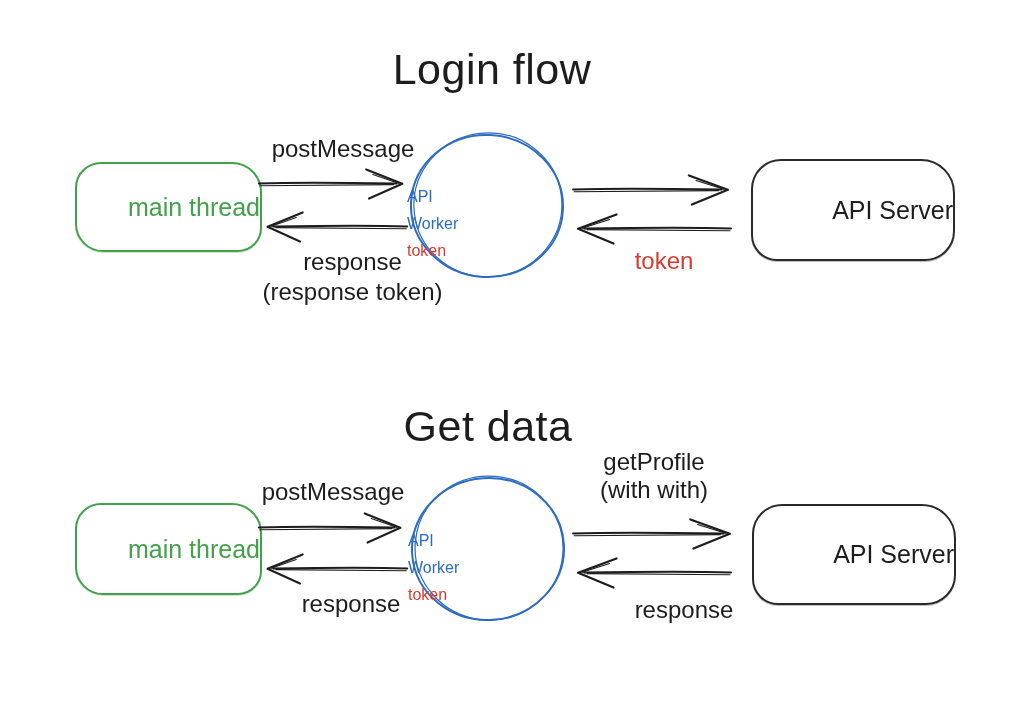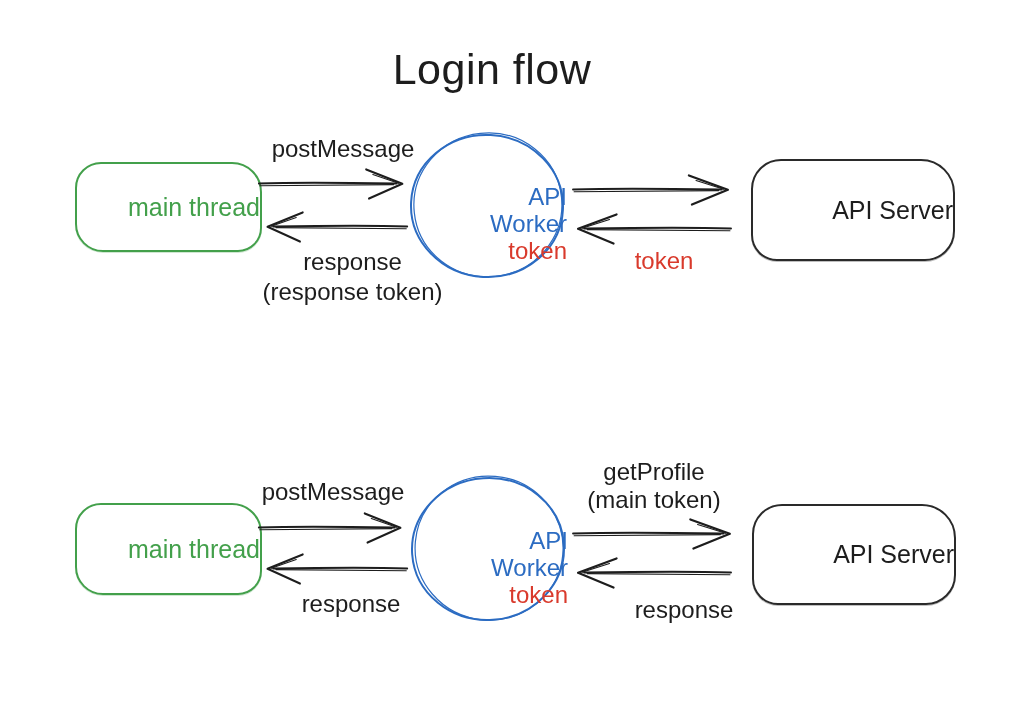--- a/index.html
+++ b/index.html
@@ -29,21 +29,21 @@
     border-radius:30px 34px 30px 26px;
     box-shadow:0 1px 0 0 rgba(0,0,0,.25);
   }
   .label-text{font-size:25px; color:var(--ink); white-space:nowrap;}
   .green-text{color:var(--green);}
   .blue-text{color:var(--blue);}
   .red-text{color:var(--red);}
   .circle-sketch{position:absolute; overflow:visible;}
   .circle-sketch ellipse{fill:none; stroke:var(--blue);}
   .worker-text{
-    position:absolute; text-align:right; font-size:24px; line-height:27px;
+    position:absolute; text-align:left; font-size:16px; line-height:27px;
   }
   .arrow{position:absolute; overflow:visible;}
   .arrow path{fill:none; stroke:var(--ink); stroke-linecap:round; stroke-linejoin:round;}
   .arrow.flip{transform:scaleX(-1);}
   .lbl{
     position:absolute; text-align:center; font-size:24px; line-height:30px;
     color:var(--ink); white-space:nowrap;
   }
 </style>
 </head>
@@ -101,20 +101,21 @@
     <div class="lbl" style="left:243px;top:134px;width:200px">postMessage</div>
     <div class="lbl" style="left:245px;top:247px;width:215px">
       <div>response</div>
       <div>(response token)</div>
     </div>
     <div class="lbl" style="left:604px;top:246px;width:120px;color:#d93a2c">token</div>
   </section>
 
   <section class="layer">
 
+    <div class="title" style="left:338px;top:402px;width:300px">Get data</div>
 
     <div class="box green-box" style="left:75px;top:503px;width:183px;height:88px">
       <span class="label-text green-text">main thread</span>
     </div>
 
     <svg class="circle-sketch" style="left:408px;top:474px" width="160" height="150" viewBox="0 0 160 150">
       <ellipse cx="80" cy="75" rx="76" ry="71" stroke-width="2" transform="rotate(-4 80 75)"></ellipse>
       <ellipse cx="81" cy="74" rx="74" ry="72" stroke-width="1.2" transform="rotate(5 80 75)"></ellipse>
     </svg>
     <div class="worker-text" style="left:408px;top:527px;width:160px">
@@ -150,20 +151,20 @@
       <path d="M4,19.8 C60,19 110,18.8 145,18.6" stroke-width="1.1"></path>
       <path d="M116,3.5 L154,17.8 L119,32.5" stroke-width="2.2"></path>
       <path d="M123,8.5 L150,17.2" stroke-width="1.2"></path>
     </svg>
 
     <div class="lbl" style="left:233px;top:477px;width:200px">postMessage</div>
     <div class="lbl" style="left:251px;top:589px;width:200px">
       <div>response</div>
       <div></div>
     </div>
-    <div class="lbl" style="left:554px;top:458px;width:200px;line-height:28px">
+    <div class="lbl" style="left:554px;top:448px;width:200px;line-height:28px">
       <div>getProfile</div>
-      <div>(main token)</div>
+      <div>(with with)</div>
     </div>
     <div class="lbl" style="left:584px;top:595px;width:200px">response</div>
   </section>
 
 </div>
 
 </body></html>

